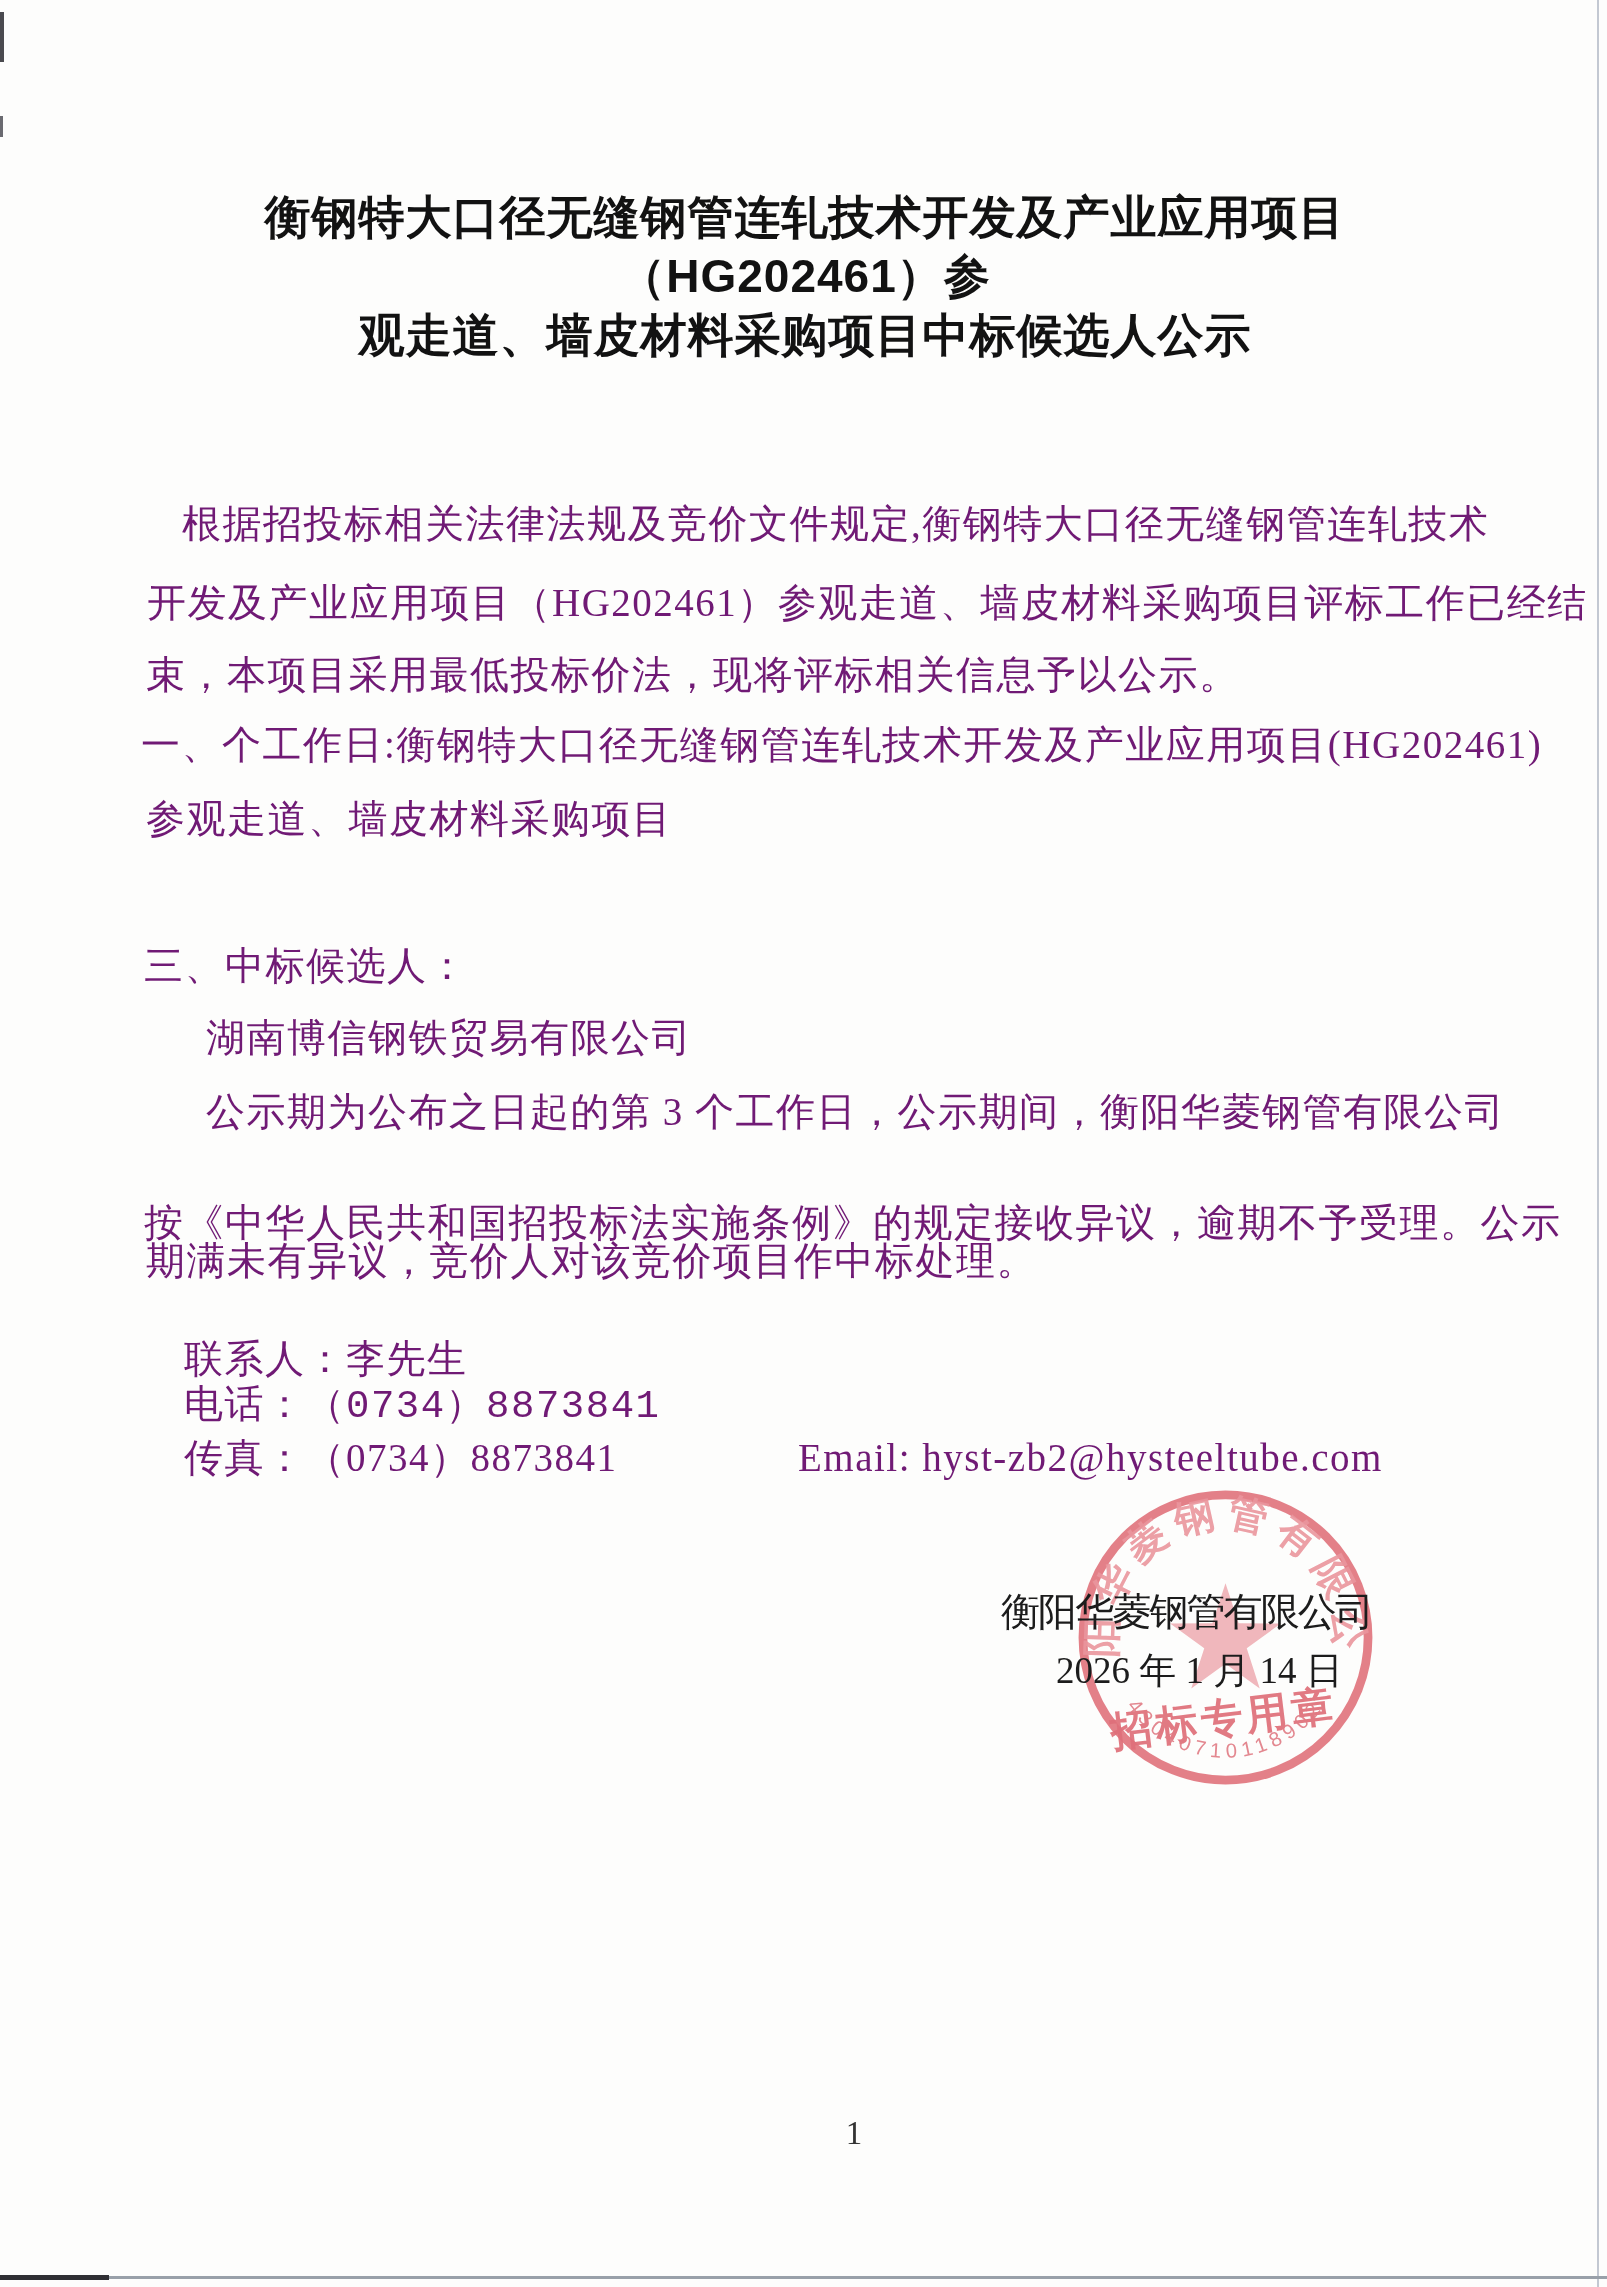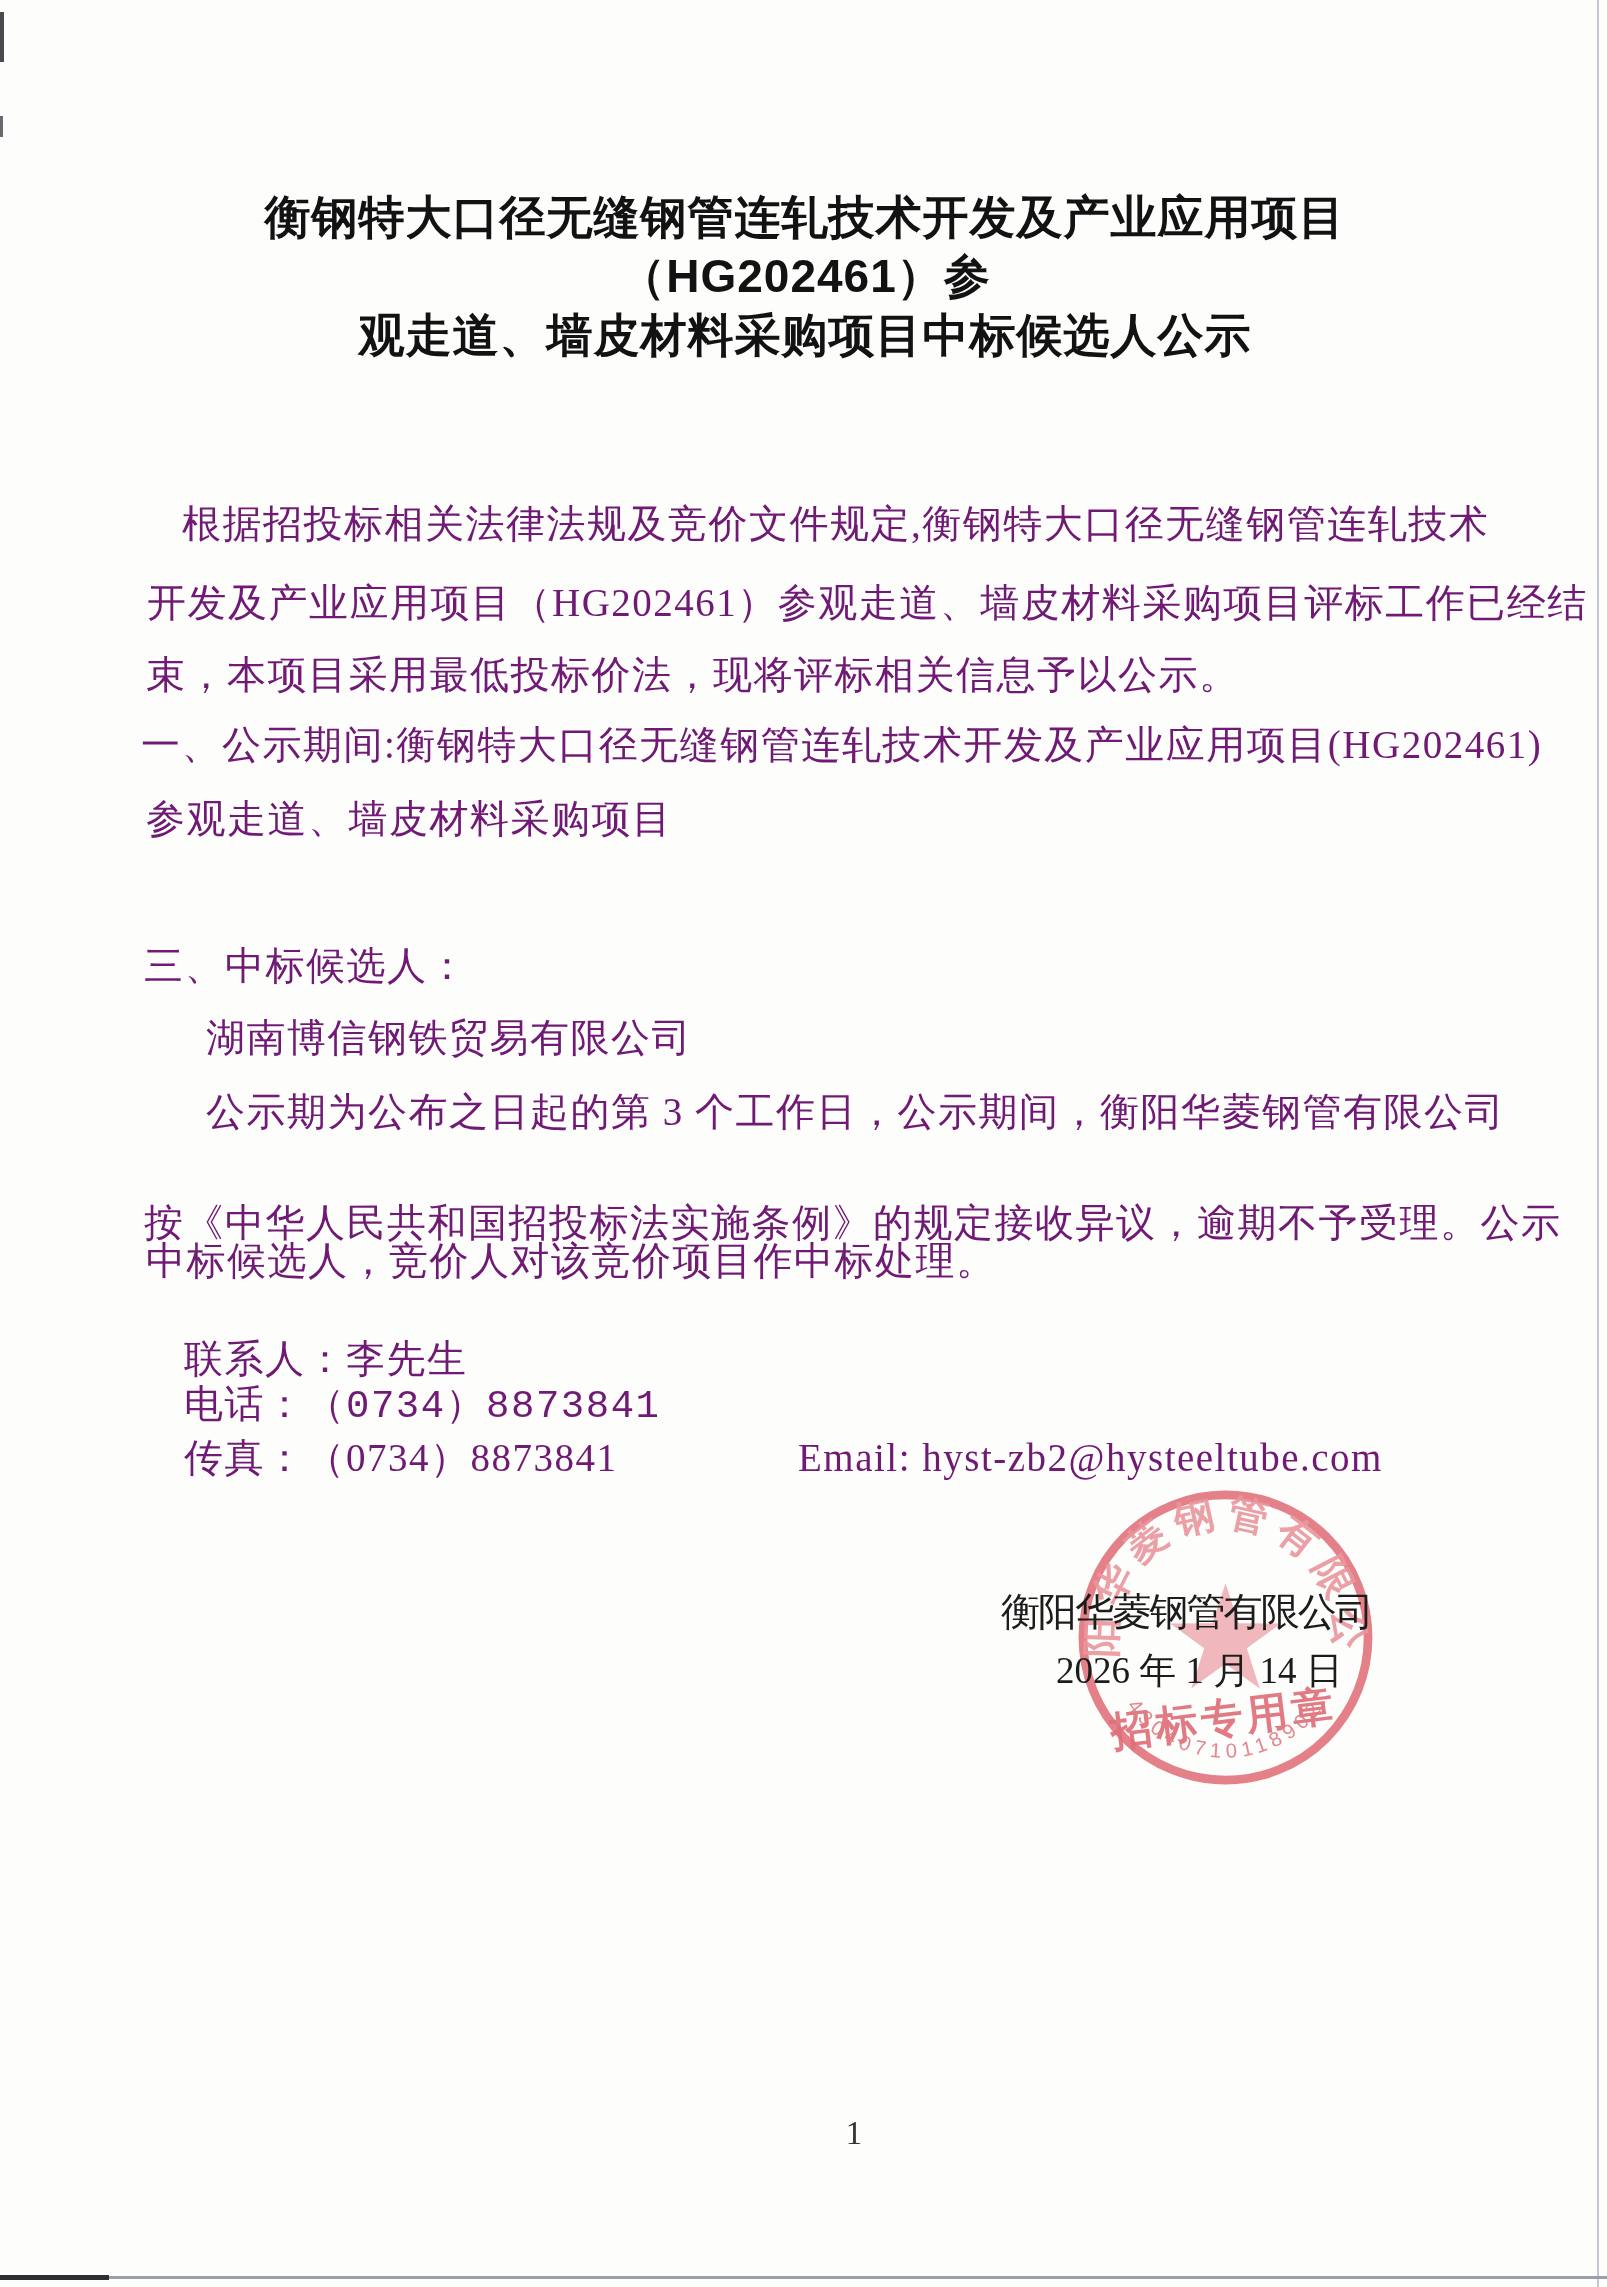--- a/index.html
+++ b/index.html
@@ -63,29 +63,29 @@
 
   <div class="doc-title">
     <div>衡钢特大口径无缝钢管连轧技术开发及产业应用项目（HG202461）参</div>
     <div>观走道、墙皮材料采购项目中标候选人公示</div>
   </div>
 
   <div class="bline" style="left:182px;top:501px;">根据招投标相关法律法规及竞价文件规定,衡钢特大口径无缝钢管连轧技术</div>
   <div class="bline" style="left:147px;top:580px;">开发及产业应用项目（HG202461）参观走道、墙皮材料采购项目评标工作已经结</div>
   <div class="bline" style="left:146px;top:652px;">束，本项目采用最低投标价法，现将评标相关信息予以公示。</div>
 
-  <div class="bline" style="left:141px;top:722px;">一、公示期间:衡钢特大口径无缝钢管连轧技术开发及产业应用项目(HG202461)</div>
+  <div class="bline" style="left:141px;top:722px;">一、个工作日:衡钢特大口径无缝钢管连轧技术开发及产业应用项目(HG202461)</div>
   <div class="bline" style="left:146px;top:796px;">参观走道、墙皮材料采购项目</div>
 
   <div class="bline" style="left:144px;top:943px;">三、中标候选人：</div>
   <div class="bline" style="left:206px;top:1015px;">湖南博信钢铁贸易有限公司</div>
 
   <div class="bline" style="left:206px;top:1089px;">公示期为公布之日起的第 3 个工作日，公示期间，衡阳华菱钢管有限公司</div>
   <div class="bline" style="left:144px;top:1200px;">按《中华人民共和国招投标法实施条例》的规定接收异议，逾期不予受理。公示</div>
-  <div class="bline" style="left:146px;top:1238px;">中标候选人，竞价人对该竞价项目作中标处理。</div>
+  <div class="bline" style="left:146px;top:1238px;">期满未有异议，竞价人对该竞价项目作中标处理。</div>
 
   <div class="bline" style="left:184px;top:1336px;">联系人：李先生</div>
   <div class="bline" style="left:184px;top:1385px;font-family:Liberation Mono, monospace;">电话：（0734）8873841</div>
   <div class="bline" style="left:184px;top:1435px;">传真：（0734）8873841</div>
   <div class="bline" style="left:798px;top:1435px;">Email: hyst-zb2@hysteeltube.com</div>
 
   <svg class="stamp" viewBox="0 0 364 364">
     <defs>
       <path id="arcTop" d="M 71.9 211.5 A 114 114 0 1 1 292.1 211.5" fill="none"></path>
       <path id="arcBottom" d="M 84.3 258.3 A 124 124 0 0 0 279.7 258.3" fill="none"></path>

